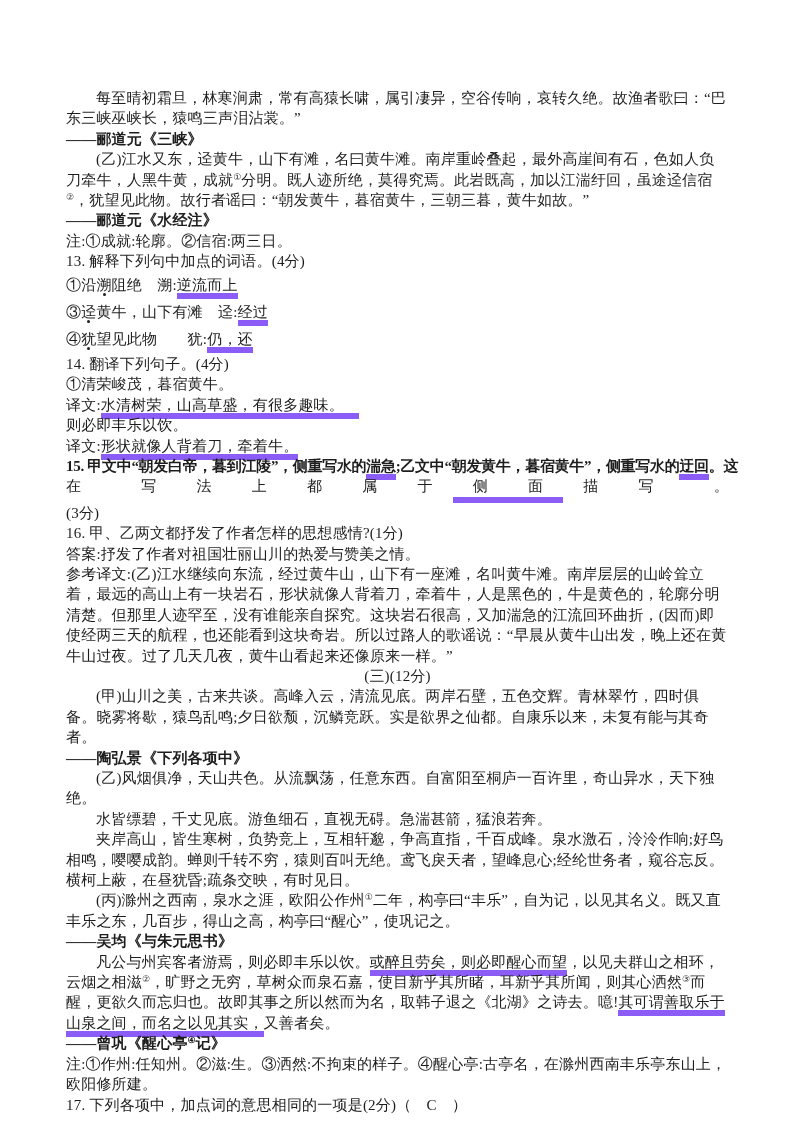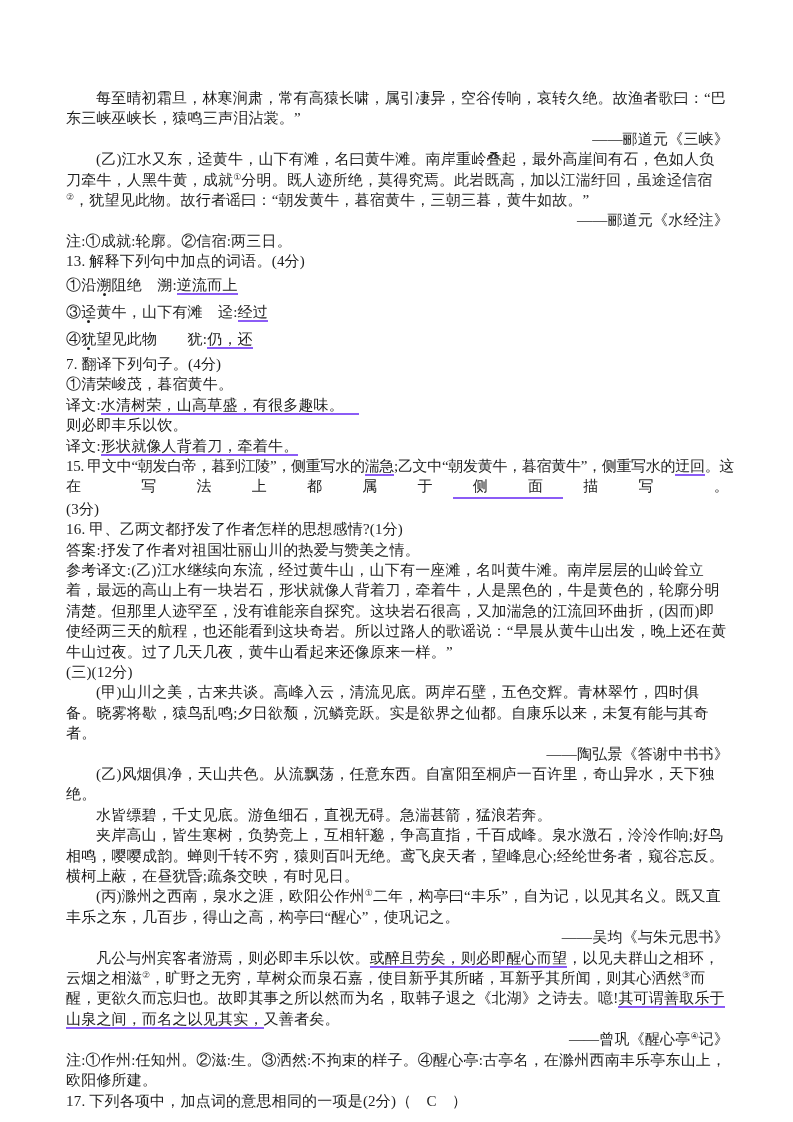--- a/index.html
+++ b/index.html
@@ -7,25 +7,25 @@
   .page{
     width:793px;height:1122px;box-sizing:border-box;
     padding:88px 64px 0 66px;
     background:#ffffff;color:#1d1d1d;
     font-family:"Liberation Serif","DejaVu Serif",serif;
     font-size:15px;line-height:20.4px;letter-spacing:0.2px;
     overflow:hidden;position:relative;
   }
   .ln{min-height:20.4px;}
   .ind{text-indent:2em;}
-  .right{text-align:right;}
-  .center{}
+  .right{text-align:left;font-weight:bold;}
+  .center{text-align:center;}
   .gap{padding:3px 0 4px 0;}
-  .nowrap{white-space:nowrap;letter-spacing:-0.3px;}
-  .u{border-bottom:2px solid #8b5cf6;}
+  .nowrap{white-space:nowrap;letter-spacing:-0.3px;font-weight:bold;}
+  .u{border-bottom:6px solid #8b5cf6;}
   .d{position:relative;}
   .d::after{
     content:"";position:absolute;left:50%;bottom:-3px;
     width:3px;height:3px;margin-left:-1.5px;border-radius:50%;background:#1d1d1d;
   }
   .sup{font-size:9px;line-height:1;position:relative;top:-5px;letter-spacing:0;}
   .spread{display:flex;width:100%;}
   .sc{flex:1 1 0;text-align:center;}
   .sc:first-child{text-align:left;}
   .sc:last-child{text-align:right;}
@@ -37,21 +37,21 @@
   <div id="doc">
       <div class="ln ind"><span>每至晴初霜旦，林寒涧肃，常有高猿长啸，属引凄异，空谷传响，哀转久绝。故渔者歌曰：“巴东三峡巫峡长，猿鸣三声泪沾裳。”</span></div>
       <div class="ln right"><span>——郦道元《三峡》</span></div>
       <div class="ln ind"><span>(乙)江水又东，迳黄牛，山下有滩，名曰黄牛滩。南岸重岭叠起，最外高崖间有石，色如人负刀牵牛，人黑牛黄，成就</span><span class="sup">①</span><span>分明。既人迹所绝，莫得究焉。此岩既高，加以江湍纡回，虽途迳信宿</span><span class="sup">②</span><span>，犹望见此物。故行者谣曰：“朝发黄牛，暮宿黄牛，三朝三暮，黄牛如故。”</span></div>
       <div class="ln right"><span>——郦道元《水经注》</span></div>
       <div class="ln"><span>注:①成就:轮廓。②信宿:两三日。</span></div>
       <div class="ln"><span>13. 解释下列句中加点的词语。(4分)</span></div>
       <div class="ln gap"><span>①沿</span><span class="d">溯</span><span>阻绝　溯:</span><span class="u">逆流而上</span></div>
       <div class="ln gap"><span>③</span><span class="d">迳</span><span>黄牛，山下有滩　迳:</span><span class="u">经过</span></div>
       <div class="ln gap"><span>④</span><span class="d">犹</span><span>望见此物　　犹:</span><span class="u">仍，还</span></div>
-      <div class="ln"><span>7. 翻译下列句子。(4分)</span></div>
+      <div class="ln"><span>14. 翻译下列句子。(4分)</span></div>
       <div class="ln"><span>①清荣峻茂，暮宿黄牛。</span></div>
       <div class="ln"><span>译文:</span><span class="u">水清树荣，山高草盛，有很多趣味。　</span></div>
       <div class="ln"><span>则必即丰乐以饮。</span></div>
       <div class="ln"><span>译文:</span><span class="u">形状就像人背着刀，牵着牛。 </span></div>
       <div class="ln nowrap"><span>15. 甲文中“朝发白帝，暮到江陵”，侧重写水的</span><span class="u">湍急</span><span>;乙文中“朝发黄牛，暮宿黄牛”，侧重写水的</span><span class="u">迂回</span><span>。这</span></div>
       <div class="ln spread">
         <span class="sc">在</span>
         <span class="sc">写</span>
         <span class="sc">法</span>
         <span class="sc">上</span>
@@ -63,21 +63,21 @@
         <span class="sc">描</span>
         <span class="sc">写</span>
         <span class="sc">。</span>
       </div>
       <div class="ln"><span>(3分)</span></div>
       <div class="ln"><span>16. 甲、乙两文都抒发了作者怎样的思想感情?(1分)</span></div>
       <div class="ln"><span>答案:抒发了作者对祖国壮丽山川的热爱与赞美之情。</span></div>
       <div class="ln"><span>参考译文:(乙)江水继续向东流，经过黄牛山，山下有一座滩，名叫黄牛滩。南岸层层的山岭耸立着，最远的高山上有一块岩石，形状就像人背着刀，牵着牛，人是黑色的，牛是黄色的，轮廓分明清楚。但那里人迹罕至，没有谁能亲自探究。这块岩石很高，又加湍急的江流回环曲折，(因而)即使经两三天的航程，也还能看到这块奇岩。所以过路人的歌谣说：“早晨从黄牛山出发，晚上还在黄牛山过夜。过了几天几夜，黄牛山看起来还像原来一样。”</span></div>
       <div class="ln center"><span>(三)(12分)</span></div>
       <div class="ln ind"><span>(甲)山川之美，古来共谈。高峰入云，清流见底。两岸石壁，五色交辉。青林翠竹，四时俱备。晓雾将歇，猿鸟乱鸣;夕日欲颓，沉鳞竞跃。实是欲界之仙都。自康乐以来，未复有能与其奇者。</span></div>
-      <div class="ln right"><span>——陶弘景《答谢中书书》</span></div>
+      <div class="ln right"><span>——陶弘景《下列各项中》</span></div>
       <div class="ln ind"><span>(乙)风烟俱净，天山共色。从流飘荡，任意东西。自富阳至桐庐一百许里，奇山异水，天下独绝。</span></div>
       <div class="ln ind"><span>水皆缥碧，千丈见底。游鱼细石，直视无碍。急湍甚箭，猛浪若奔。</span></div>
       <div class="ln ind"><span>夹岸高山，皆生寒树，负势竞上，互相轩邈，争高直指，千百成峰。泉水激石，泠泠作响;好鸟相鸣，嘤嘤成韵。蝉则千转不穷，猿则百叫无绝。鸢飞戾天者，望峰息心;经纶世务者，窥谷忘反。横柯上蔽，在昼犹昏;疏条交映，有时见日。</span></div>
       <div class="ln ind"><span>(丙)滁州之西南，泉水之涯，欧阳公作州</span><span class="sup">①</span><span>二年，构亭曰“丰乐”，自为记，以见其名义。既又直丰乐之东，几百步，得山之高，构亭曰“醒心”，使巩记之。</span></div>
       <div class="ln right"><span>——吴均《与朱元思书》</span></div>
       <div class="ln ind"><span>凡公与州宾客者游焉，则必即丰乐以饮。</span><span class="u">或醉且劳矣，则必即醒心而望</span><span>，以见夫群山之相环，云烟之相滋</span><span class="sup">②</span><span>，旷野之无穷，草树众而泉石嘉，使目新乎其所睹，耳新乎其所闻，则其心洒然</span><span class="sup">③</span><span>而醒，更欲久而忘归也。故即其事之所以然而为名，取韩子退之《北湖》之诗去。噫!</span><span class="u">其可谓善取乐于山泉之间，而名之以见其实，</span><span>又善者矣。</span></div>
       <div class="ln right"><span>——曾巩《醒心亭</span><span class="sup">④</span><span>记》</span></div>
       <div class="ln"><span>注:①作州:任知州。②滋:生。③洒然:不拘束的样子。④醒心亭:古亭名，在滁州西南丰乐亭东山上，欧阳修所建。</span></div>
       <div class="ln"><span>17. 下列各项中，加点词的意思相同的一项是(2分)（　C　）</span></div>
     </div>

